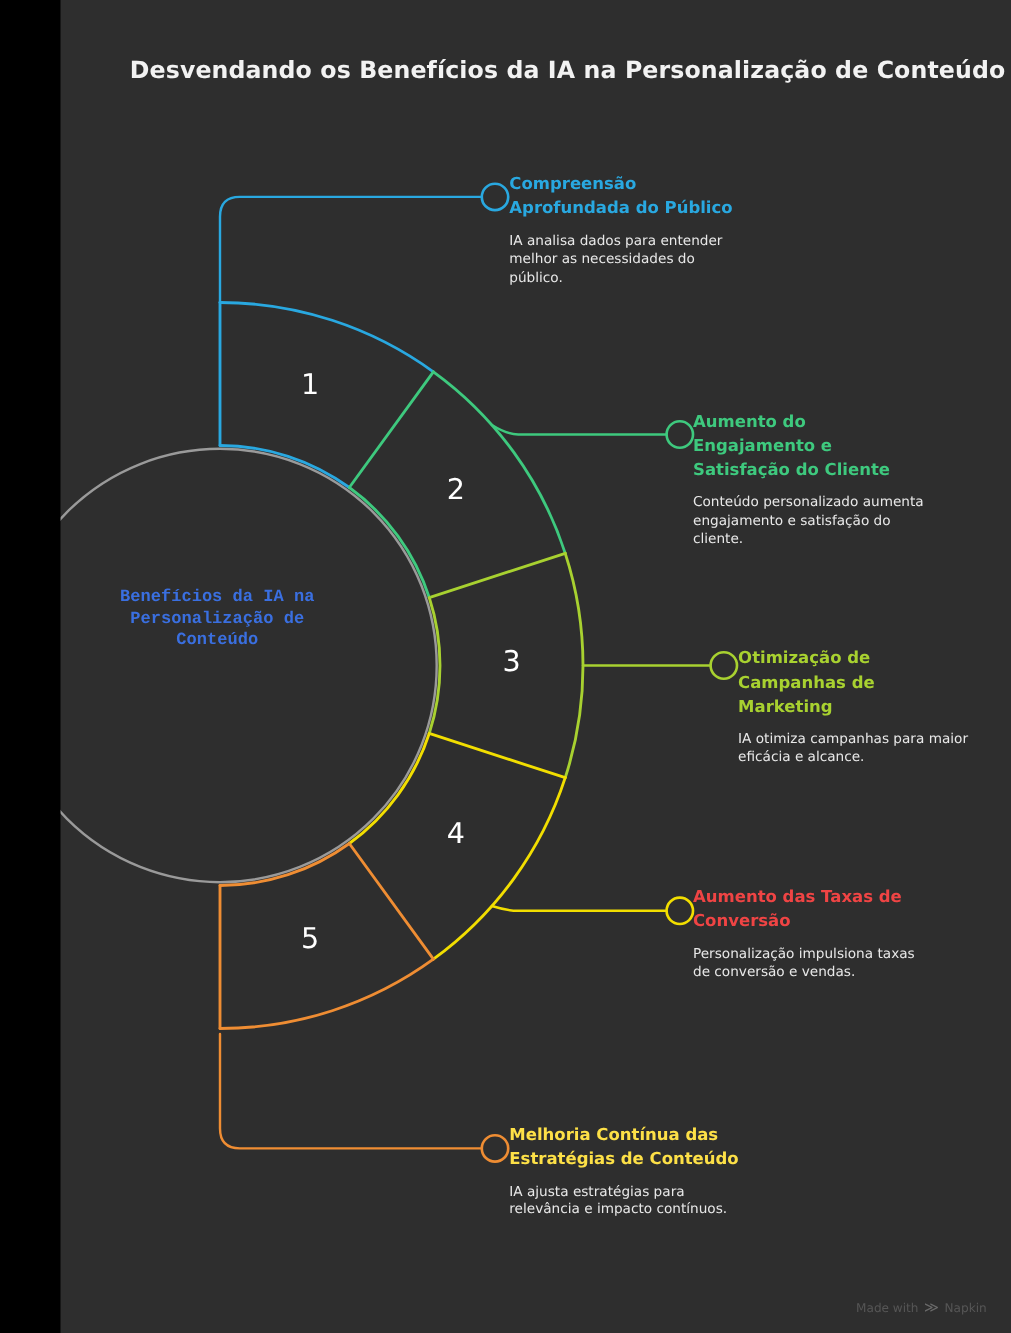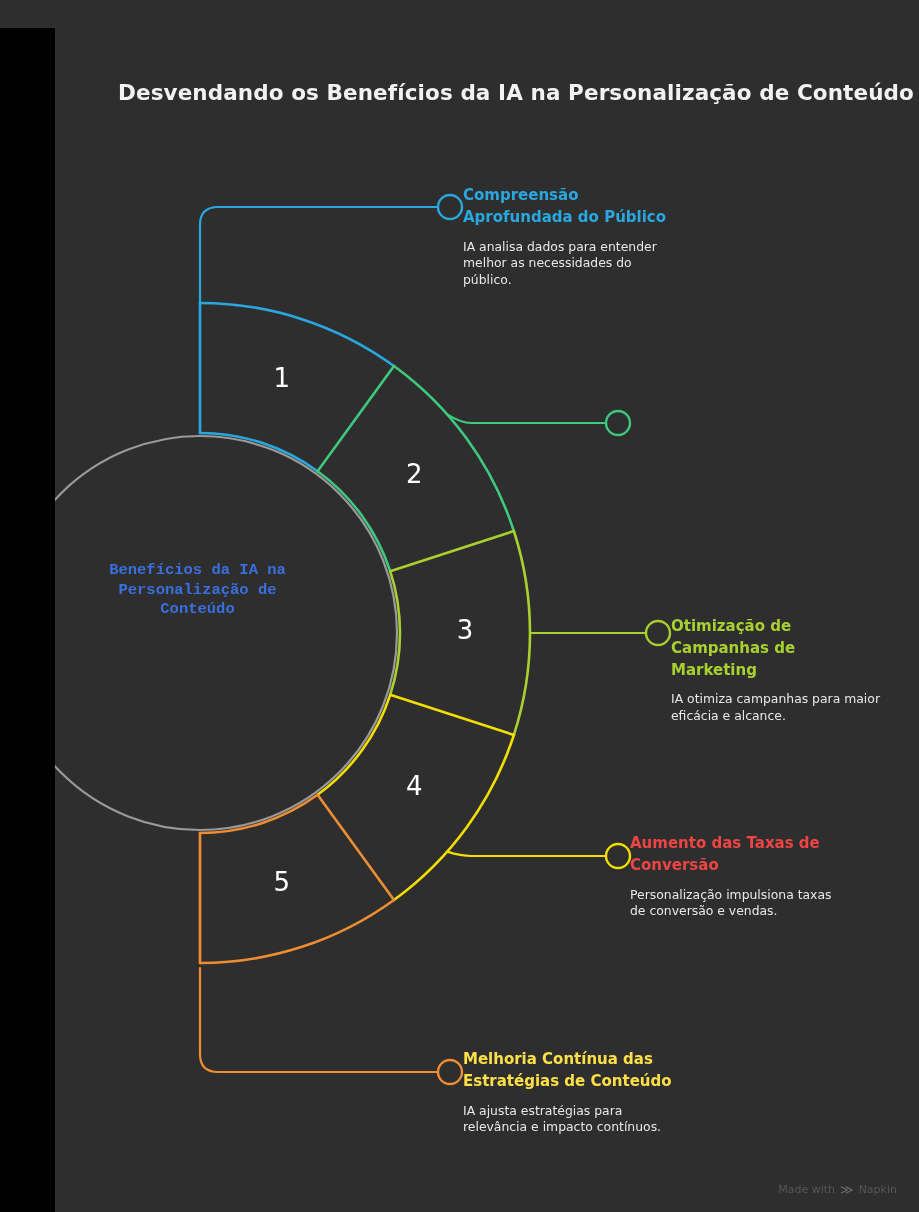--- a/index.html
+++ b/index.html
@@ -3,21 +3,21 @@
 <meta charset="utf-8">
 <style>
   html,body{margin:0;padding:0;}
   body{
     width:919px;height:1212px;
     background:#2e2e2e;
     font-family:"DejaVu Sans", sans-serif;
     overflow:hidden;
     position:relative;
   }
-  #stage{position:absolute;inset:0;margin-top:28px;}
+  #stage{position:absolute;inset:0;}
 
   .left-bar{
     position:absolute;left:0;top:0;width:55px;height:1212px;
     background:#000000;z-index:5;
   }
 
   svg.diagram{position:absolute;left:0;top:0;width:919px;height:1212px;z-index:2;}
 
   .page-title{
     position:absolute;left:118px;top:52px;
@@ -124,20 +124,24 @@
   <div class="seg-num" id="num0" style="left: 261.89px; top: 334.97px;">1</div>
   <div class="seg-num" id="num1" style="left: 394.39px; top: 431.237px;">2</div>
   <div class="seg-num" id="num2" style="left: 445px; top: 587px;">3</div>
   <div class="seg-num" id="num3" style="left: 394.39px; top: 742.763px;">4</div>
   <div class="seg-num" id="num4" style="left: 261.89px; top: 839.03px;">5</div>
 
   <div class="item" id="item0" style="left: 463px; top: 157px; width: 210px;">
     <div class="item-title" style="color: rgb(41, 168, 224);">Compreensão Aprofundada do Público</div>
     <div class="item-desc">IA analisa dados para entender melhor as necessidades do público.</div>
   </div>
+  <div class="item" id="item1" style="left: 630px; top: 373px; width: 210px;">
+    <div class="item-title" style="color: rgb(62, 201, 126);">Aumento do Engajamento e Satisfação do Cliente</div>
+    <div class="item-desc">Conteúdo personalizado aumenta engajamento e satisfação do cliente.</div>
+  </div>
   <div class="item" id="item2" style="left: 671px; top: 588px; width: 210px;">
     <div class="item-title" style="color: rgb(168, 209, 48);">Otimização de Campanhas de Marketing</div>
     <div class="item-desc">IA otimiza campanhas para maior eficácia e alcance.</div>
   </div>
   <div class="item" id="item3" style="left: 630px; top: 805px; width: 210px;">
     <div class="item-title" style="color: #ef4444;">Aumento das Taxas de Conversão</div>
     <div class="item-desc">Personalização impulsiona taxas de conversão e vendas.</div>
   </div>
   <div class="item" id="item4" style="left: 463px; top: 1021px; width: 210px;">
     <div class="item-title" style="color: #fde047;">Melhoria Contínua das Estratégias de Conteúdo</div>

